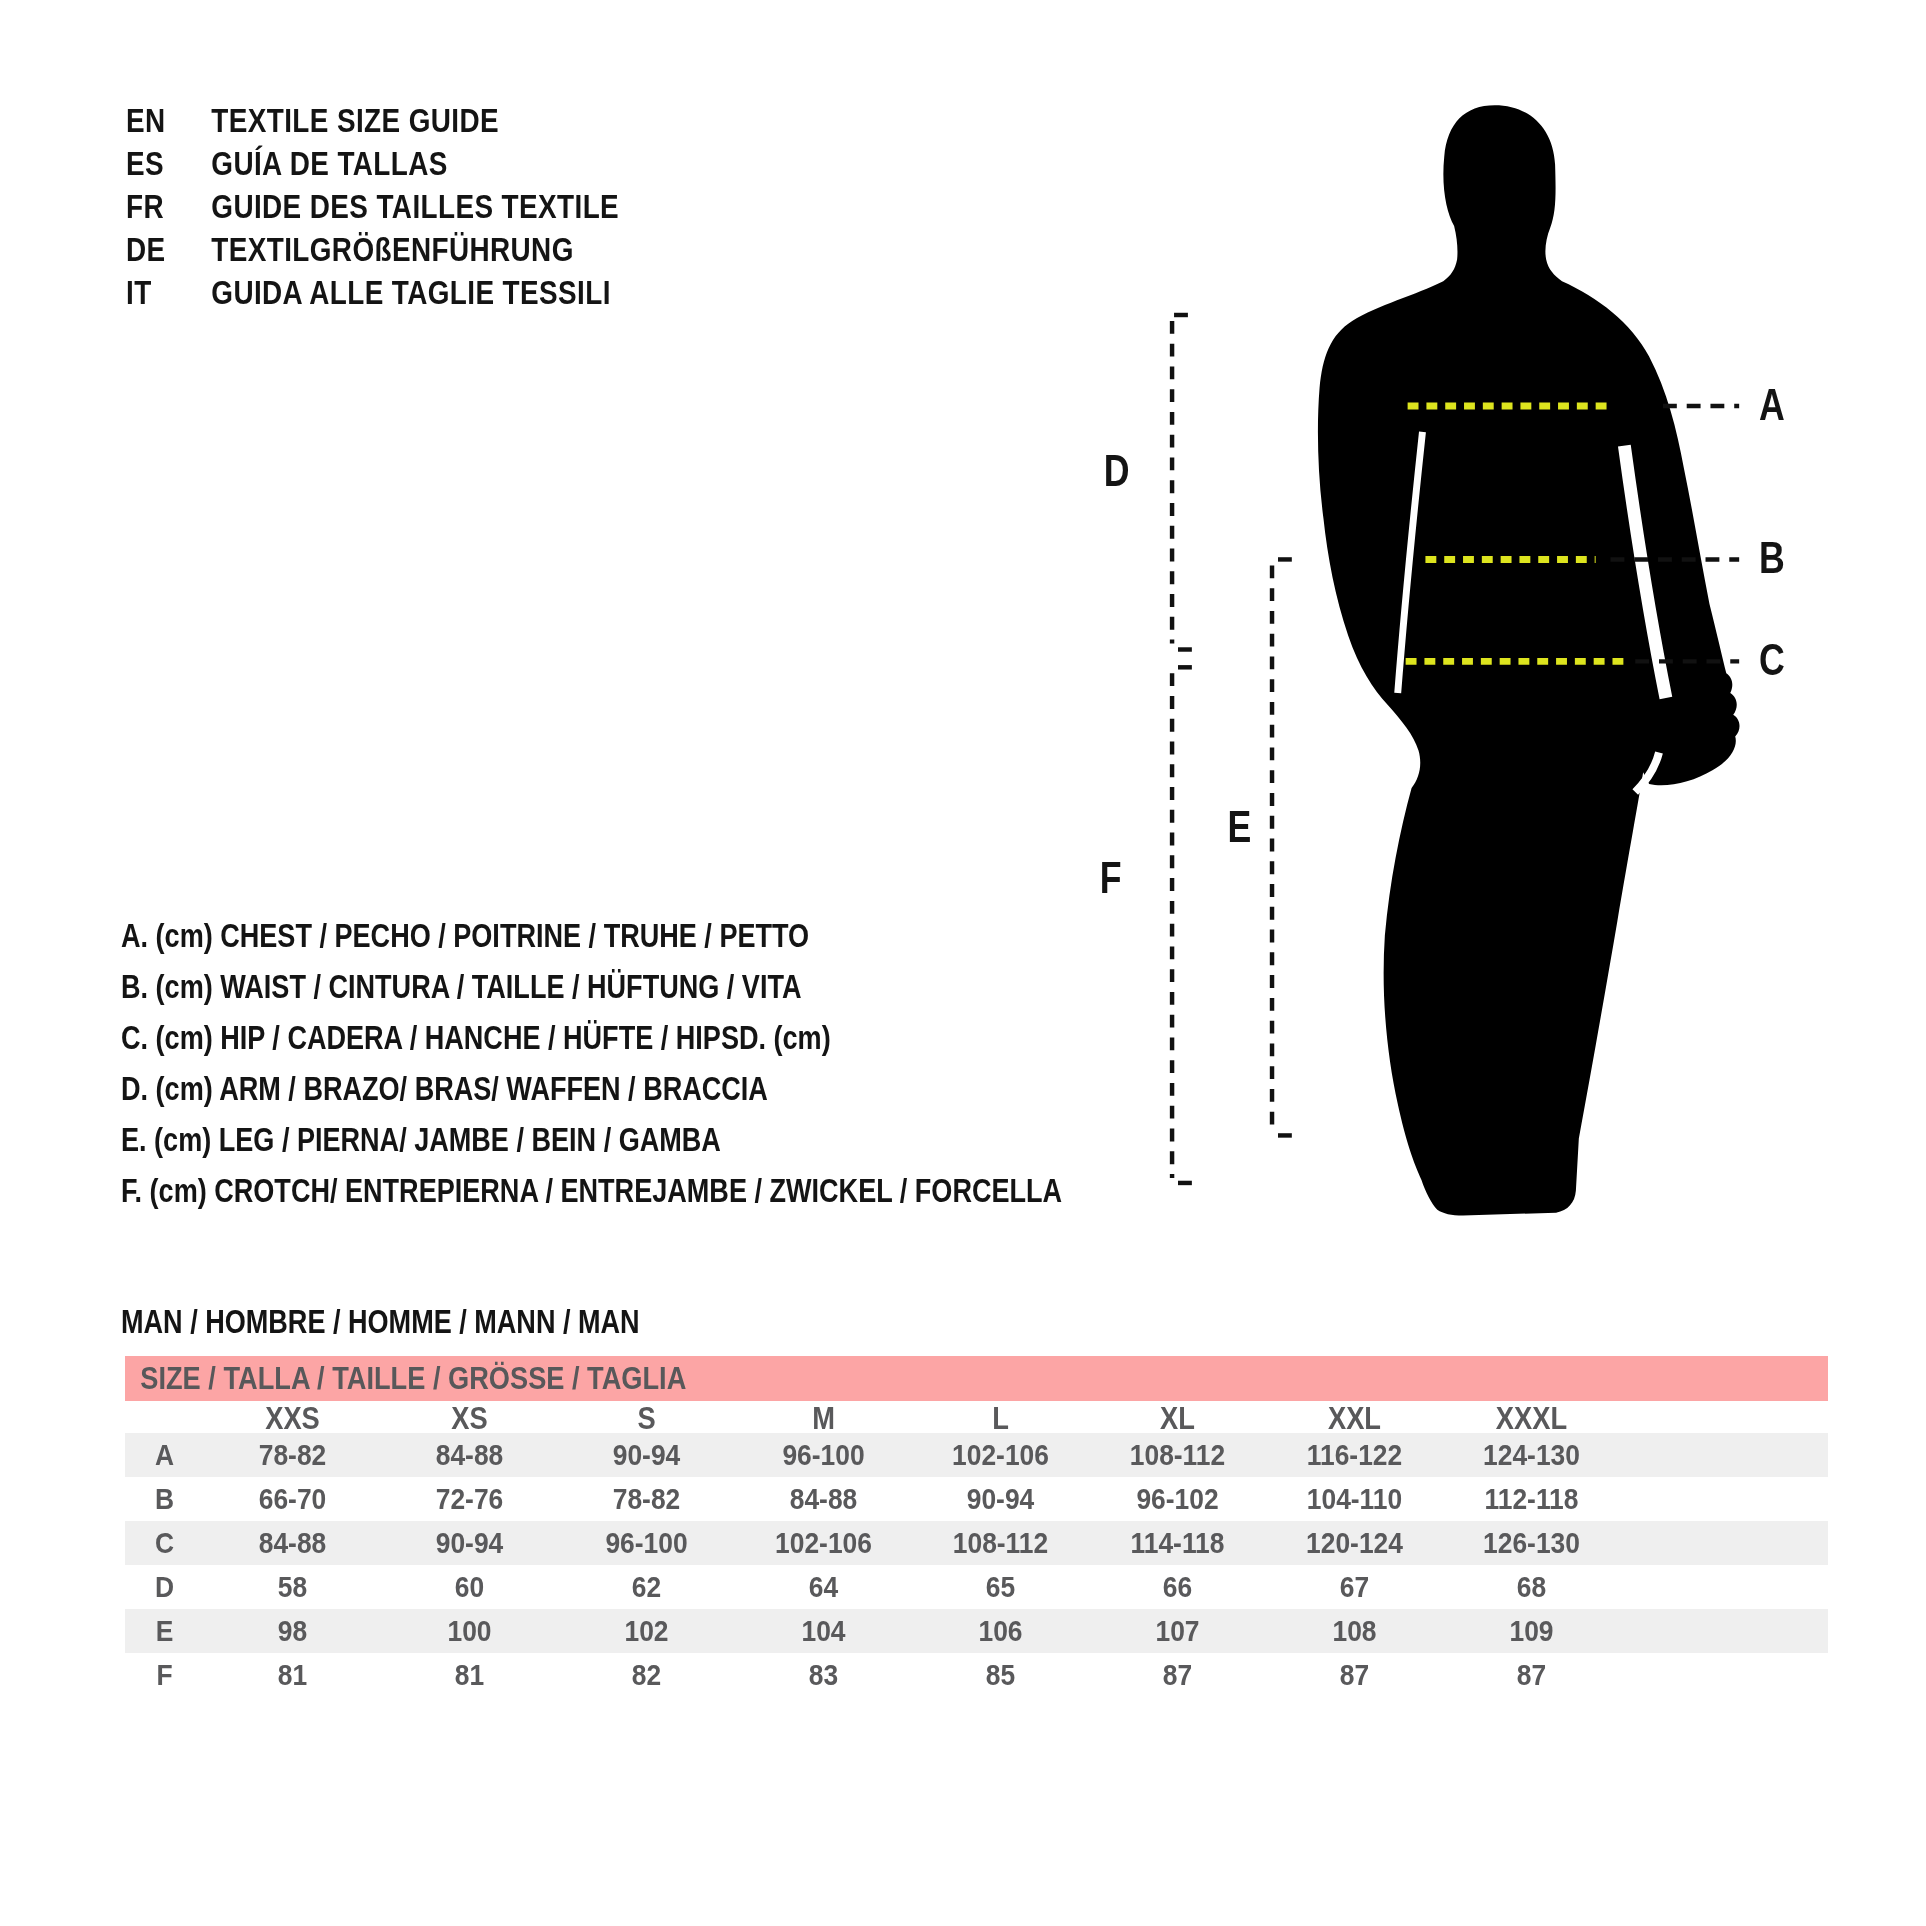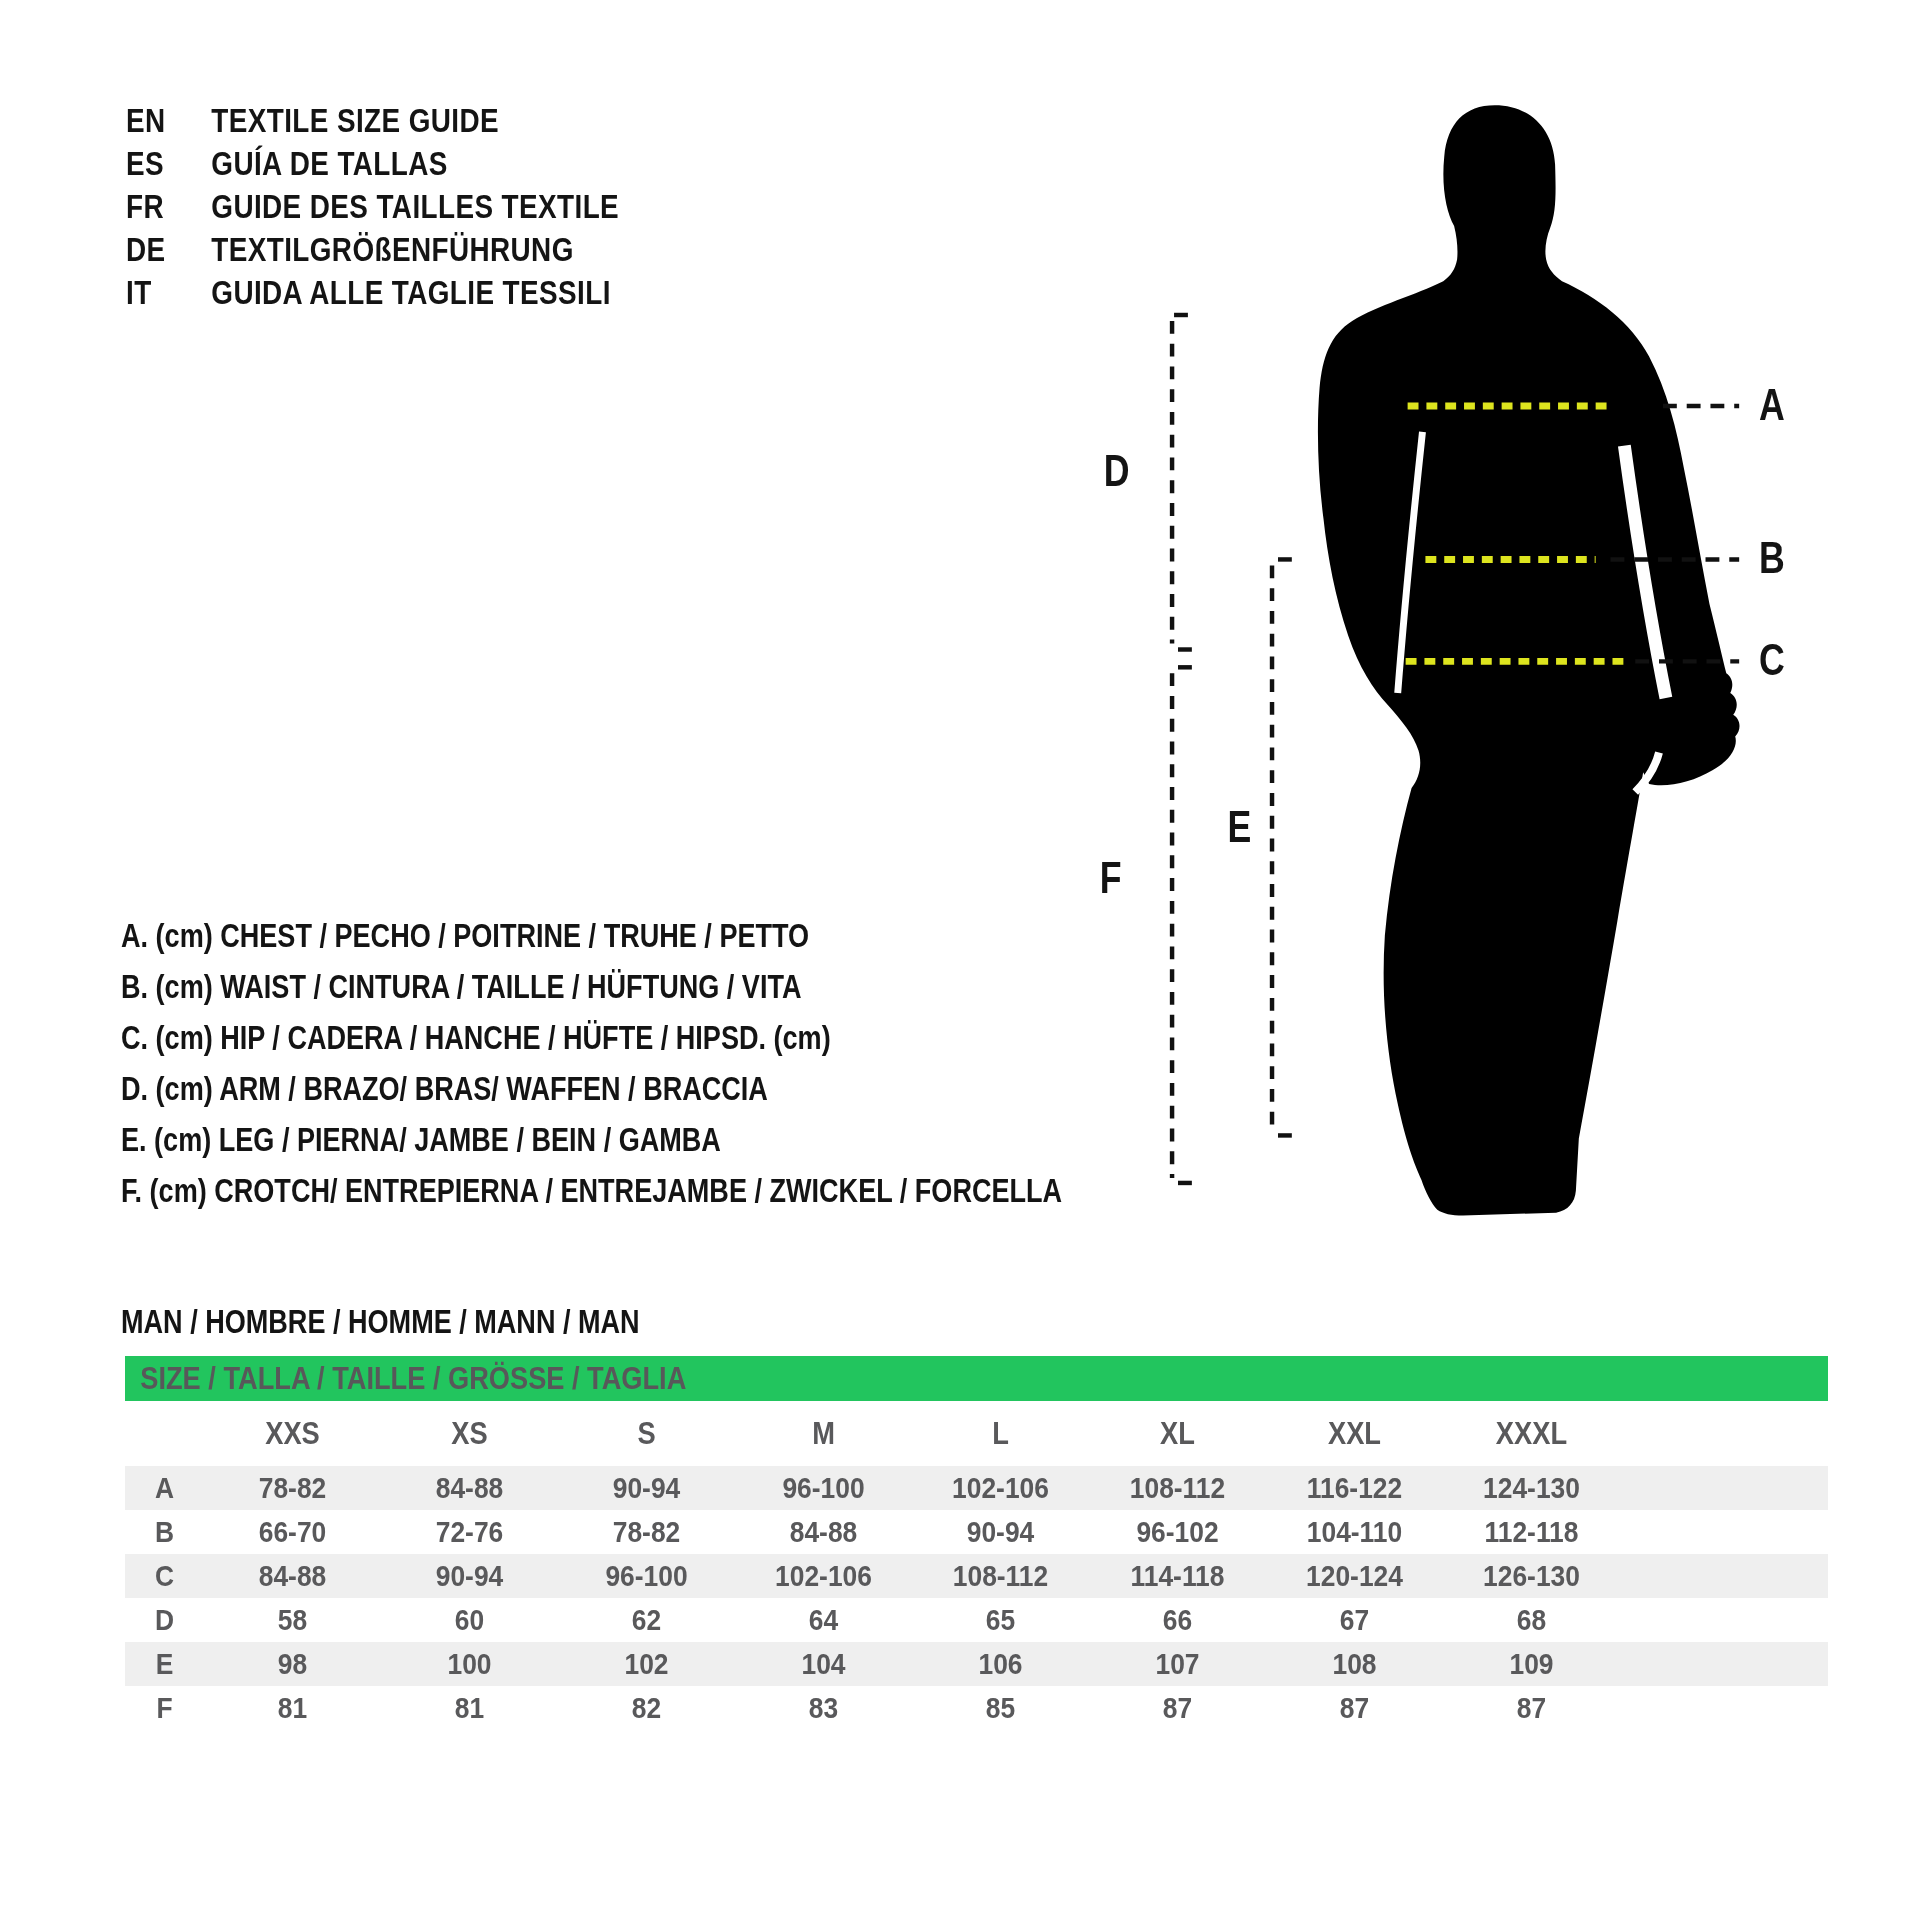--- a/index.html
+++ b/index.html
@@ -36,30 +36,30 @@
   }
   
   .figure-svg{position:absolute;left:891px;top:79px;width:960px;height:1238px;}
   .measure-letter{
     font-family:"Liberation Sans", sans-serif;
     font-size:44px;fill:#141414;
   }
   
   .size-table{position:absolute;left:125px;top:1356px;width:1703px;}
   .table-header-bar{
-    height:45px;background:#22c55e;
+    height:45px;background:#fca5a5;
     display:flex;align-items:center;
   }
   .table-header-bar span{
     font-size:32px;color:#58585a;white-space:nowrap;
     padding-left:18px;
     transform:scaleX(0.85);transform-origin:0 50%;
   }
   .trow{display:grid;grid-template-columns:79px repeat(8,177px) 1fr;}
-  .sizes-row{height:65px;background:#ffffff;}
+  .sizes-row{height:32px;background:#ffffff;}
   .data-row{height:44px;background:#ffffff;}
   .data-row.stripe{background:#efefef;}
   .cell{
     display:flex;align-items:center;justify-content:center;
     font-size:30px;color:#59595b;white-space:nowrap;
     transform:scaleX(0.88);transform-origin:50% 50%;
   }
   .size-cell{font-size:31px;}
 </style>
 </head>

